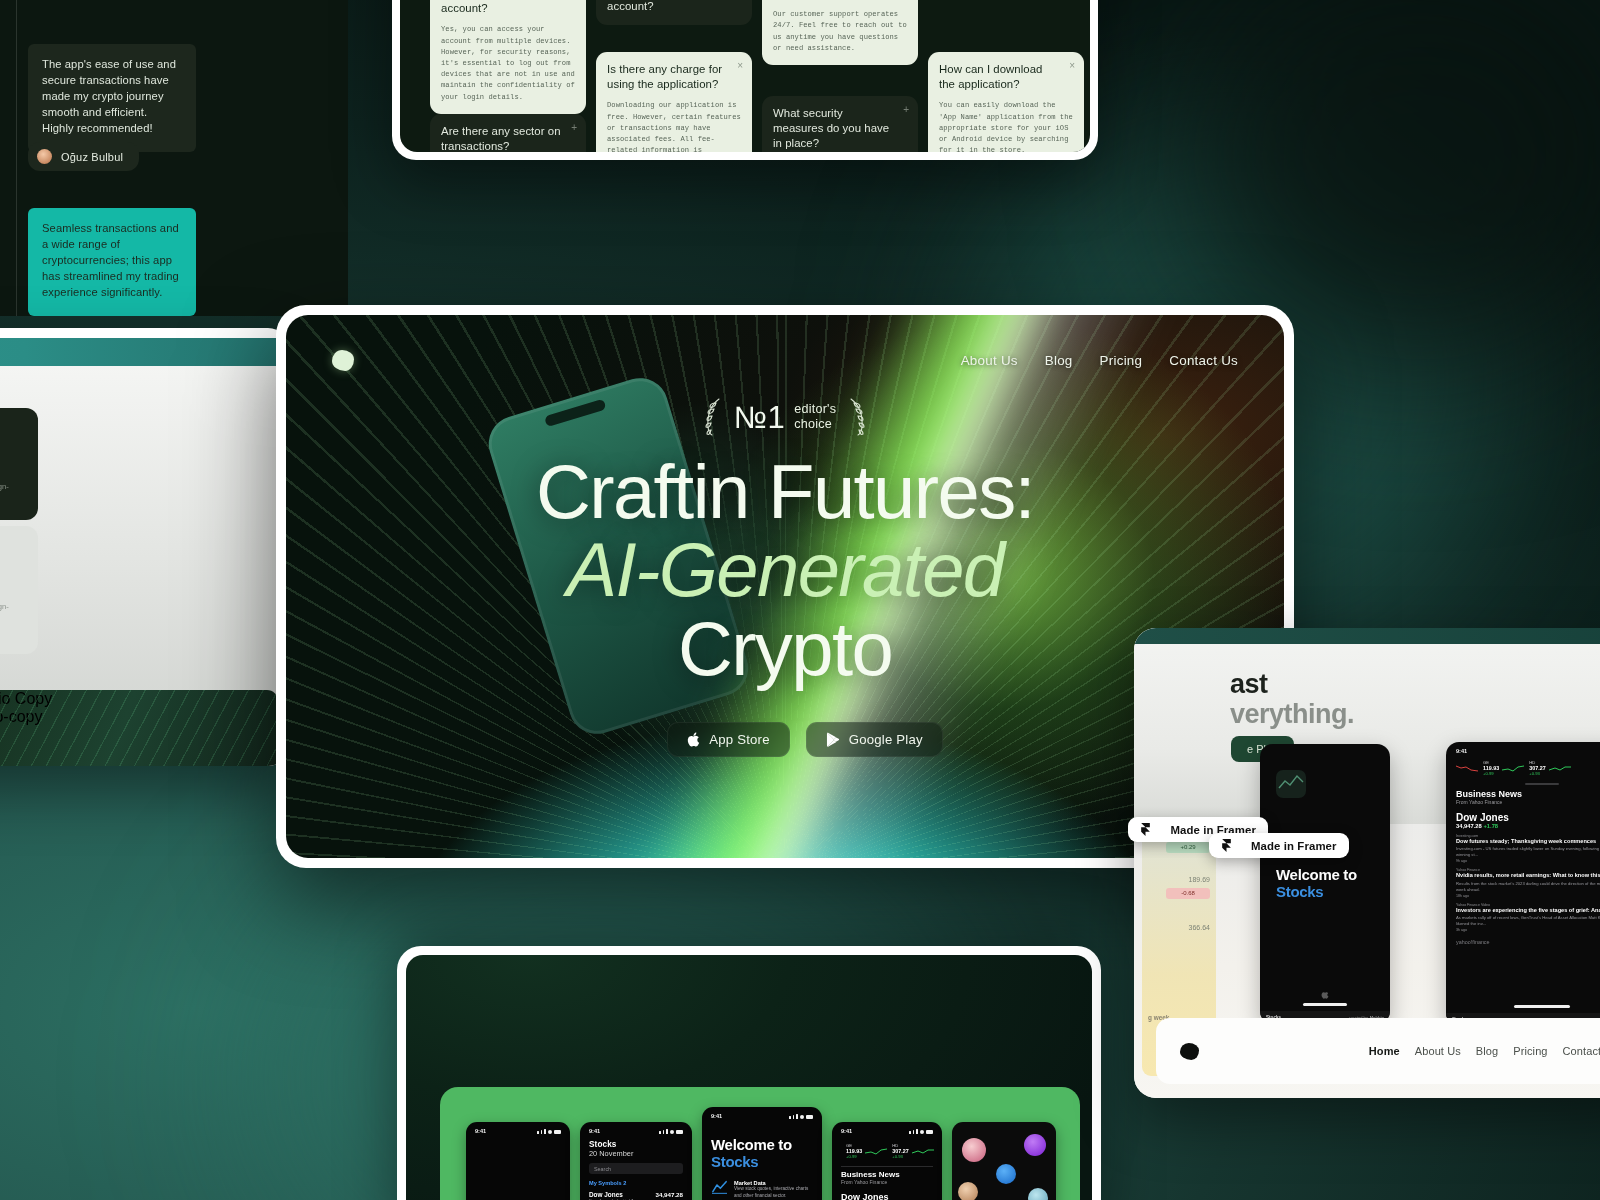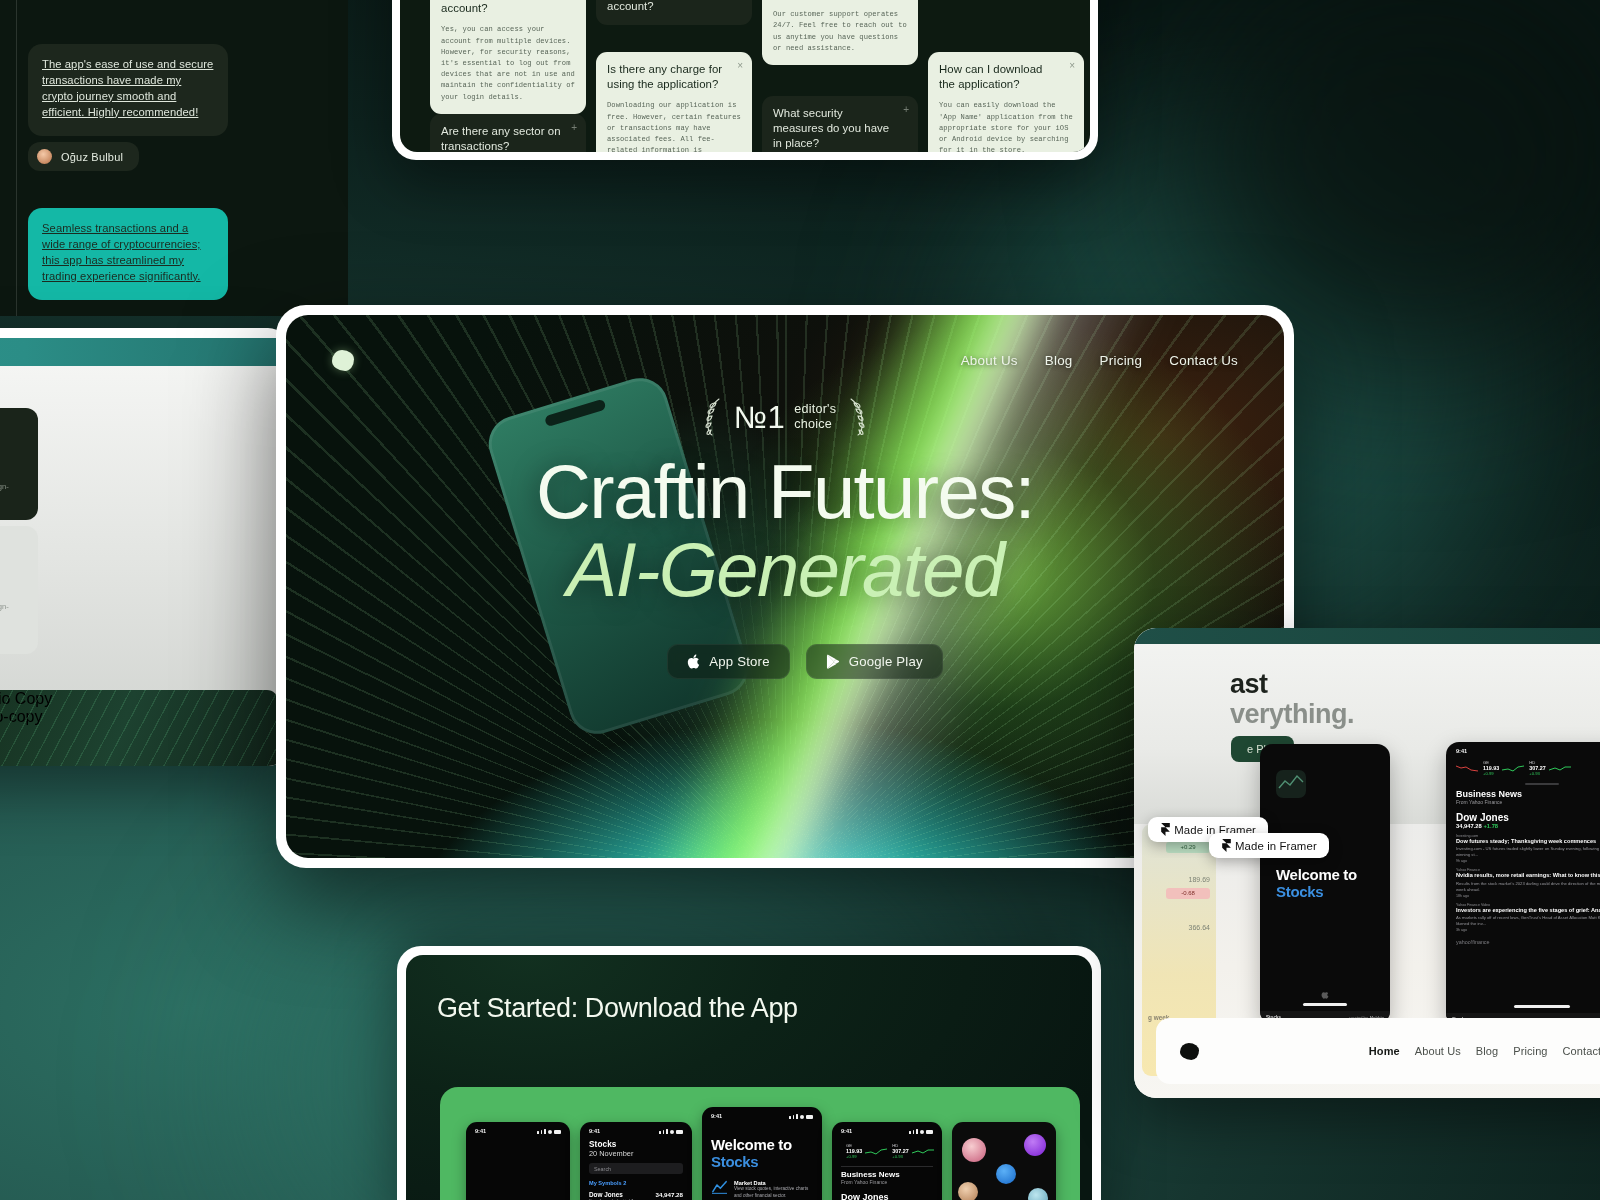--- a/index.html
+++ b/index.html
@@ -28,22 +28,22 @@
 
   
   #testimonials {
     position: absolute; left: -212px; top: -96px; width: 560px; height: 412px;
     background: #0c1710; overflow: hidden;
   }
   #testimonials .tcol { position: absolute; top: 0; width: 212px; height: 100%; }
   #testimonials .tcol.c2 { left: 240px; }
   #testimonials .divider { position: absolute; left: 228px; top: -20px; width: 1px; height: 440px; background: rgba(255,255,255,.13); }
   .tcard {
-    position: absolute; width: 200px; border-radius: 14px; padding: 13px 14px 15px;
-    font-size: 11.2px; line-height: 1.42; letter-spacing: .1px; text-decoration: underline;
+    position: absolute; width: 168px; border-radius: 6px; padding: 13px 14px 15px;
+    font-size: 11.2px; line-height: 1.42; letter-spacing: .1px;
   }
   .tcard.light { background: #14b8a6; color: #1b2b20; }
   .tcard.dark  { background: #1d271d; color: #dfe7dc; }
   .tauthor {
     position: absolute; display: flex; align-items: center; gap: 9px;
     background: #1d271d; border-radius: 12px; padding: 7px 16px 7px 9px;
     font-size: 11px; color: #e4ebe0; letter-spacing: .2px;
   }
   .tavatar {
     width: 15px; height: 15px; border-radius: 50%;
@@ -167,23 +167,23 @@
   .store-row { display: flex; justify-content: center; gap: 16px; margin-top: 34px; padding-left: 40px; }
   .store-btn {
     display: flex; align-items: center; gap: 9px;
     background: rgba(14,26,18,.52); border-radius: 11px; padding: 9px 19px;
     color: #f1f6ee; font-size: 13.2px; letter-spacing: .2px;
     backdrop-filter: blur(5px); border: 1px solid rgba(255,255,255,.06);
   }
   .store-btn svg { flex: 0 0 auto; }
   .framer-badge {
     position: absolute; right: 16px; bottom: 16px; z-index: 7;
-    display: flex; align-items: center; gap: 3px;
+    display: flex; align-items: center; gap: 19px;
     background: #fff; border-radius: 9px; padding: 6px 12px;
-    font-size: 11.4px; font-weight: 400; color: #111; letter-spacing: .1px;
+    font-size: 11.4px; font-weight: 700; color: #111; letter-spacing: .1px;
     box-shadow: 0 4px 14px rgba(0,0,0,.3);
     justify-content: center;
   }
 
   
   #download {
     position: absolute; left: 397px; top: 946px; width: 704px; height: 300px;
     background: #fff; border-radius: 24px; box-shadow: 0 -10px 60px rgba(0,0,0,.42);
   }
   #download .screen {
@@ -414,20 +414,21 @@
               <path d="M13 19c-4 0-5 2-5 4 2 1 4 0 5-4z"></path>
               <path d="M12 26c-4 0-5 2-5 4 2 1 4 0 5-4z"></path>
               <path d="M12 33c-3 0-4 2-4 4 2 1 3 0 4-4z"></path>
             </g>
           </svg>
         </div>
 
         <h1>
           <span class="l">Craftin Futures:</span>
           <span class="l em">AI-Generated</span>
+          <span class="l">Crypto</span>
         </h1>
 
         <div class="store-row">
           <div class="store-btn">
             <svg width="13" height="15" viewBox="0 0 14 17">
               <path fill="#fff" d="M11.3 9c0-2 1.6-2.9 1.7-3-0.9-1.4-2.4-1.5-2.9-1.6-1.2-0.1-2.4 0.7-3 0.7-0.6 0-1.6-0.7-2.6-0.7-1.3 0-2.6 0.8-3.3 2-1.4 2.4-0.4 6 1 8 0.7 1 1.5 2.1 2.5 2 1 0 1.4-0.6 2.6-0.6 1.2 0 1.5 0.6 2.6 0.6 1.1 0 1.8-1 2.4-2 0.8-1.1 1.1-2.2 1.1-2.3-0.1 0-2.1-0.8-2.1-3.1z"></path>
               <path fill="#fff" d="M9.4 3.2c0.5-0.7 0.9-1.6 0.8-2.6-0.8 0-1.8 0.5-2.4 1.3-0.5 0.6-0.9 1.6-0.8 2.5 0.9 0.1 1.8-0.5 2.4-1.2z"></path>
             </svg>
             <span>App Store</span>
           </div>
@@ -448,21 +449,20 @@
           <path fill="#111" d="M1 0h10v5H6zM1 5h5l5 5H1zM1 10h5v5z"></path>
         </svg>
         <span>Made in Framer</span>
       </div>
     </div>
   </div>
 
   <div id="download">
     <div class="screen">
       <h2>
-        <span class="a">Get Started: Download the App</span>
       </h2>
 
       <div class="green-tray">
 
         <div class="mini-phone" style="left:26px;top:35px;width:104px;height:150px;">
           <div class="mp-status">
             <span class="t">9:41</span>
             <span class="i">
               <span style="width:1.6px;height:3px"></span>
                 <span style="width:1.6px;height:4px"></span>

